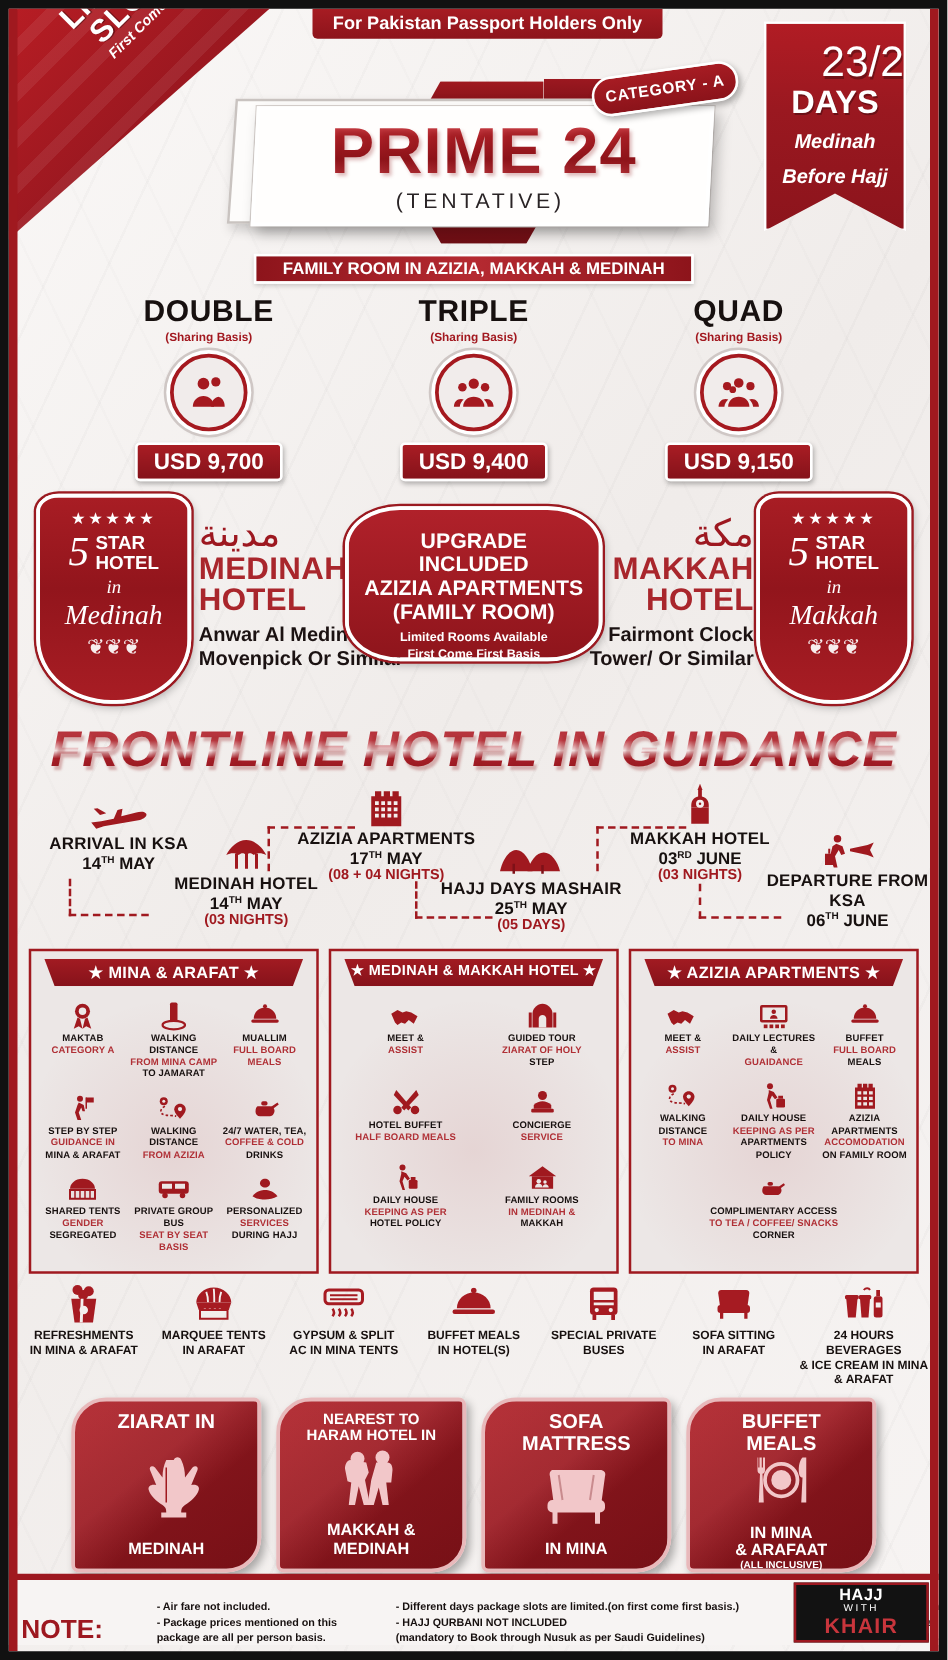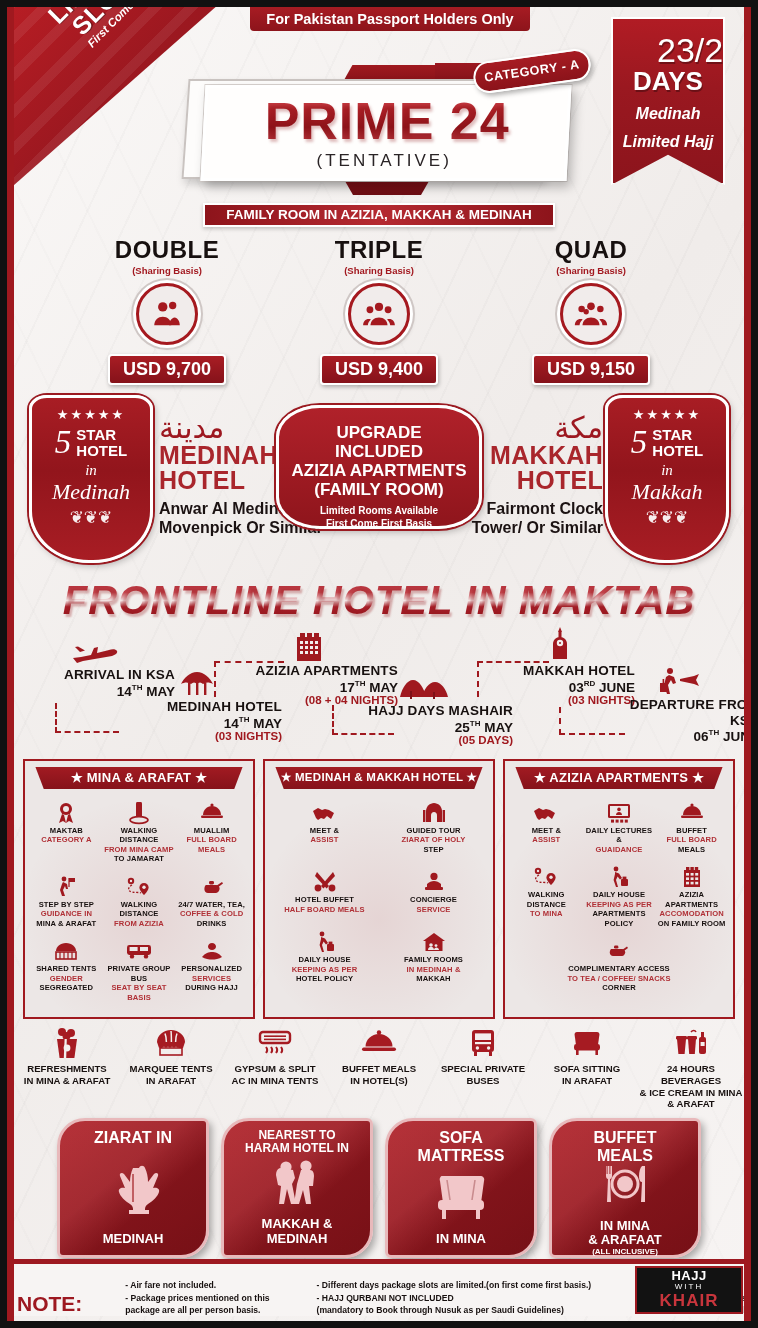--- a/index.html
+++ b/index.html
@@ -171,21 +171,21 @@
   .frontline{
     text-align:center; margin-top:2px; font-size:40px; font-weight:bold;
     letter-spacing:1px; font-style:italic;
     background:linear-gradient(180deg,#a8202a 0%,#c2434b 32%,#f3e6e6 50%,#a8202a 64%,#8c1219 100%);
     -webkit-background-clip:text; background-clip:text; color:transparent;
     text-shadow:2px 3px 2px rgba(150,25,30,.3);
   }
 
   
   .timeline{ position:relative; height:130px; margin-top:4px; }
-  .tl-item{ position:absolute; text-align:right; }
+  .tl-item{ position:absolute; text-align:center; }
   .tl-ico{ height:34px; display:flex; align-items:flex-end; justify-content:center; }
   .tl-ico svg{ fill:#a0191f; }
   .tl-name{ font-size:13.5px; font-weight:bold; color:#17100f; line-height:1.15; letter-spacing:.2px; }
   .tl-date{ font-size:13.5px; font-weight:bold; color:#17100f; }
   .tl-date sup{ font-size:8px; }
   .tl-note{ font-size:11.5px; font-weight:bold; color:#a0191f; }
   .dash{ position:absolute; border-color:#a0191f; }
 
   
   .panels{ display:flex; gap:8px; padding:0 16px; margin-top:2px; }
@@ -287,21 +287,21 @@
 
     <div class="plate-main">
       <div class="prime-title">PRIME 24</div>
       <div class="prime-sub">(TENTATIVE)</div>
     </div>
 
     <div class="days-ribbon">
       <div class="big">23/24</div>
       <div class="mid">DAYS</div>
       <div class="sm">Medinah</div>
-      <div class="sm">Limited Hajj</div>
+      <div class="sm">Before Hajj</div>
     </div>
   </div>
 
   <div class="fam-bar">FAMILY ROOM IN AZIZIA, MAKKAH &amp; MEDINAH</div>
 
   <div class="prices">
     <div class="price-col">
       <div class="pc-title">DOUBLE</div>
       <div class="pc-sub">(Sharing Basis)</div>
       <div class="pc-circle">
@@ -395,21 +395,21 @@
           <div>STAR</div>
           <div>HOTEL</div>
         </div>
       </div>
       <div class="sh-in">in</div>
       <div class="sh-city">Makkah</div>
       <div class="wreath">❦❦❦</div>
     </div>
   </div>
 
-  <div class="frontline">FRONTLINE HOTEL IN MAKTAB</div>
+  <div class="frontline">FRONTLINE HOTEL IN GUIDANCE</div>
 
   <div class="timeline">
     <div class="dash" style="left:48px;  top:76px;  width:64px;  height:30px; border-left:2px dashed #a0191f; border-bottom:2px dashed #a0191f;"></div>
     <div class="dash" style="left:207px; top:34px;  width:70px;  height:36px; border-left:2px dashed #a0191f; border-top:2px dashed #a0191f;"></div>
     <div class="dash" style="left:325px; top:78px;  width:62px;  height:30px; border-left:2px dashed #a0191f; border-bottom:2px dashed #a0191f;"></div>
     <div class="dash" style="left:470px; top:34px;  width:72px;  height:36px; border-left:2px dashed #a0191f; border-top:2px dashed #a0191f;"></div>
     <div class="dash" style="left:552px; top:80px;  width:66px;  height:28px; border-left:2px dashed #a0191f; border-bottom:2px dashed #a0191f;"></div>
 
     <div class="tl-item" style="left:8px; top:6px; width:160px;">
       <div class="tl-ico">

